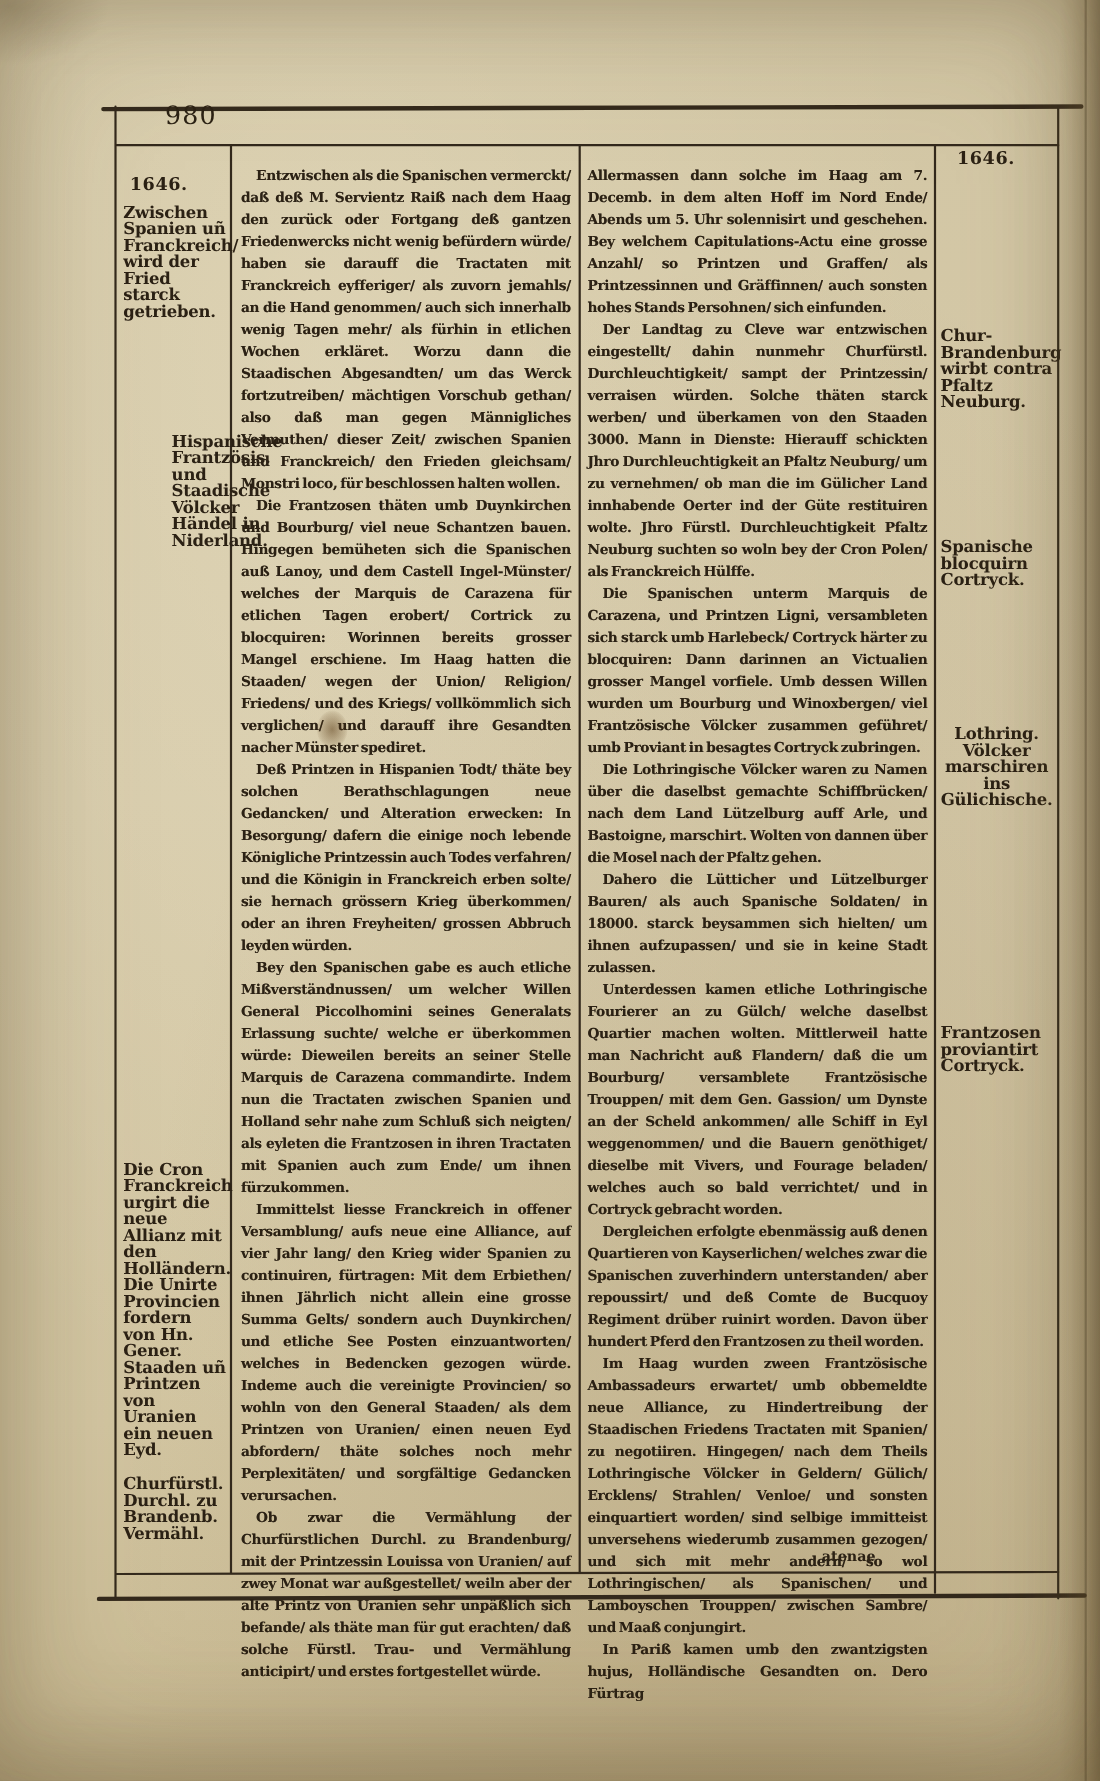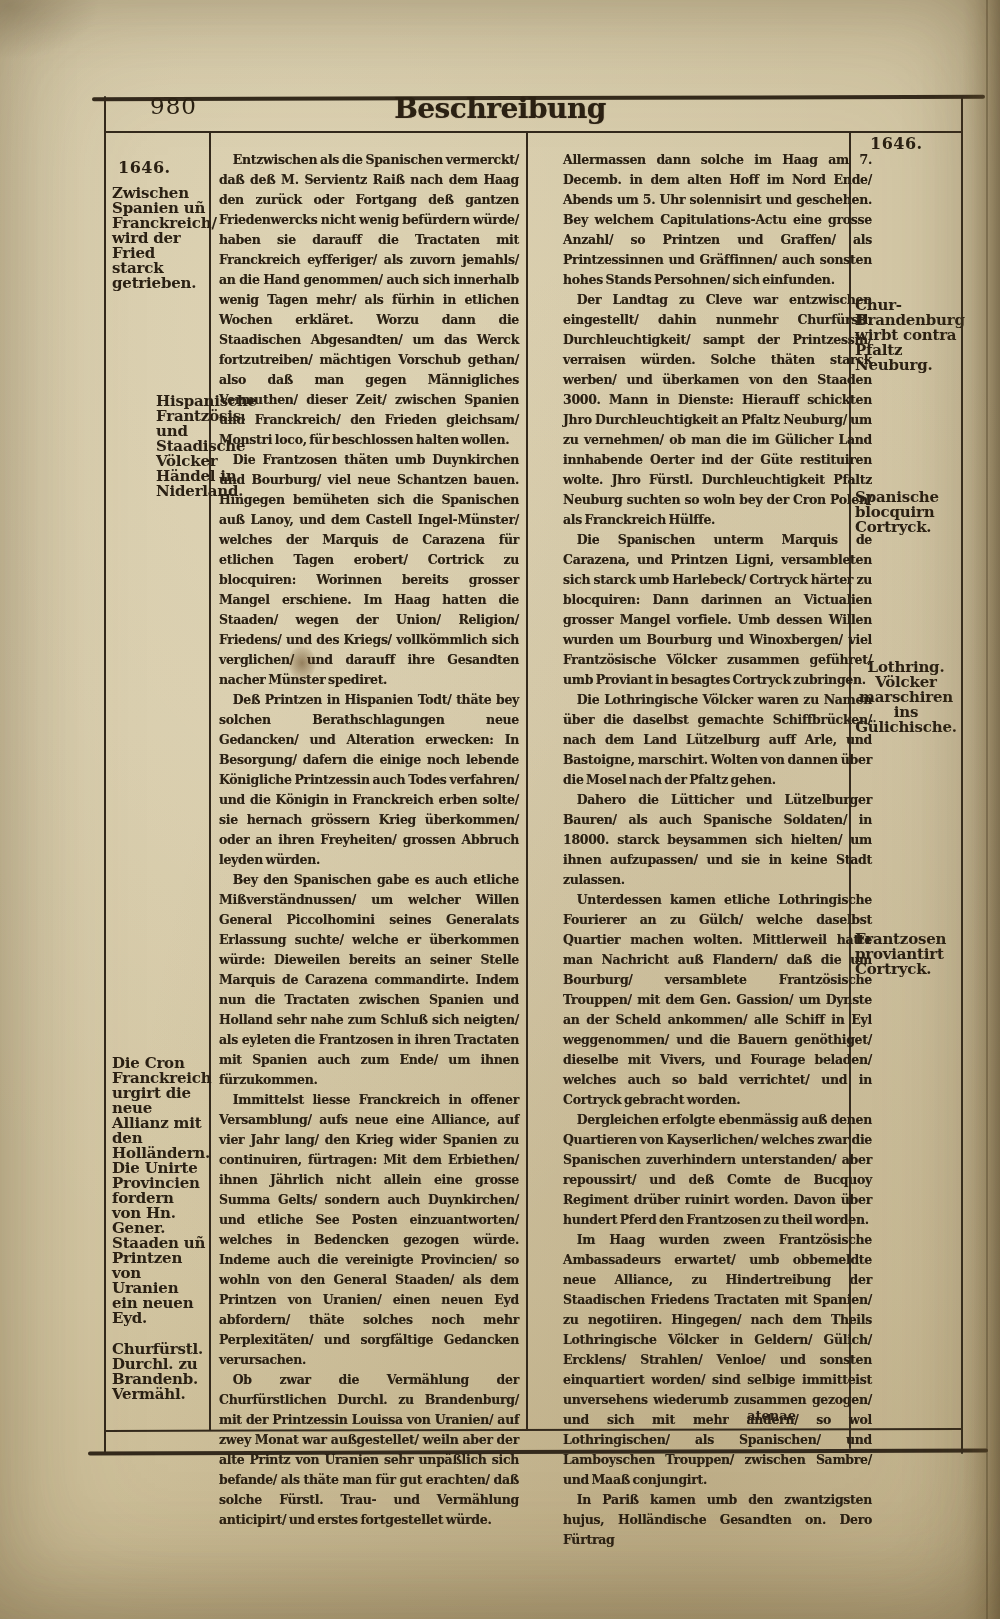--- a/index.html
+++ b/index.html
@@ -46,21 +46,21 @@
   #lnote-2{top:394px;margin-left:44px;}
   #lnote-3{top:1056px;}
   #lnote-4{top:1342px;}
   #rnote-1{top:298px;}
   #rnote-2{top:490px;}
   #rnote-3{top:660px;text-align:center;}
   #rnote-4{top:932px;}
 
   .textcol{position:absolute;top:150px;}
   #col1{left:219px;width:300px;}
-  #col2{left:534px;width:309px;margin-left:29px;}
+  #col2{left:534px;width:309px;}
   .para{margin:0;text-align:justify;text-indent:1.1em;
     font-size:12.5px;font-weight:bold;line-height:20px;
     letter-spacing:-0.3px;word-spacing:-1.5px;
     text-shadow:0 0 .5px rgba(43,33,20,.45);}
   .para.no-indent{text-indent:0;}
   .catchword{position:absolute;left:700px;top:1408px;width:143px;text-align:center;
     font-size:13px;font-weight:bold;letter-spacing:0;}
 
   .stain{position:absolute;left:288px;top:646px;width:28px;height:34px;border-radius:50%;
     background:radial-gradient(ellipse at center,rgba(92,62,25,.55),rgba(92,62,25,.15) 60%,rgba(0,0,0,0) 75%);}
@@ -78,21 +78,20 @@
   <div class="rule-h" id="rule-head"></div>
   <div class="rule-h" id="rule-thin-bottom"></div>
   <div class="rule-h" id="rule-bottom"></div>
   <div class="rule-v" id="v-left"></div>
   <div class="rule-v" id="v-right"></div>
   <div class="rule-v" id="v-margin-left"></div>
   <div class="rule-v" id="v-center"></div>
   <div class="rule-v" id="v-margin-right"></div>
 
   <div class="page-number">980</div>
-  <div class="running-title">Beschreibung</div>
 
   <div class="year" id="year-left">1646.</div>
   <div class="year" id="year-right">1646.</div>
 
   <div class="mnote mnote-l" id="lnote-1">Zwischen Spanien uñ Franckreich/ wird der Fried starck getrieben.</div>
   <div class="mnote mnote-l" id="lnote-2">Hispanische Frantzösis. und Staadische Völcker Händel in Niderland.</div>
   <div class="mnote mnote-l" id="lnote-3">Die Cron Franckreich urgirt die neue Allianz mit den Holländern. Die Unirte Provincien fordern von Hn. Gener. Staaden uñ Printzen von Uranien ein neuen Eyd.</div>
   <div class="mnote mnote-l" id="lnote-4">Churfürstl. Durchl. zu Brandenb. Vermähl.</div>
 
   <div class="mnote mnote-r" id="rnote-1">Chur-Brandenburg wirbt contra Pfaltz Neuburg.</div>

